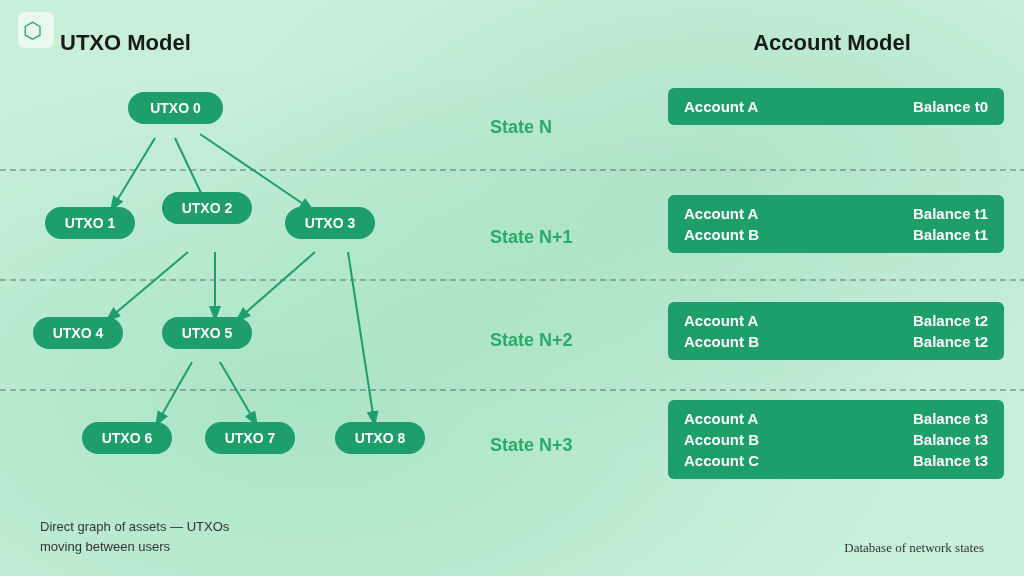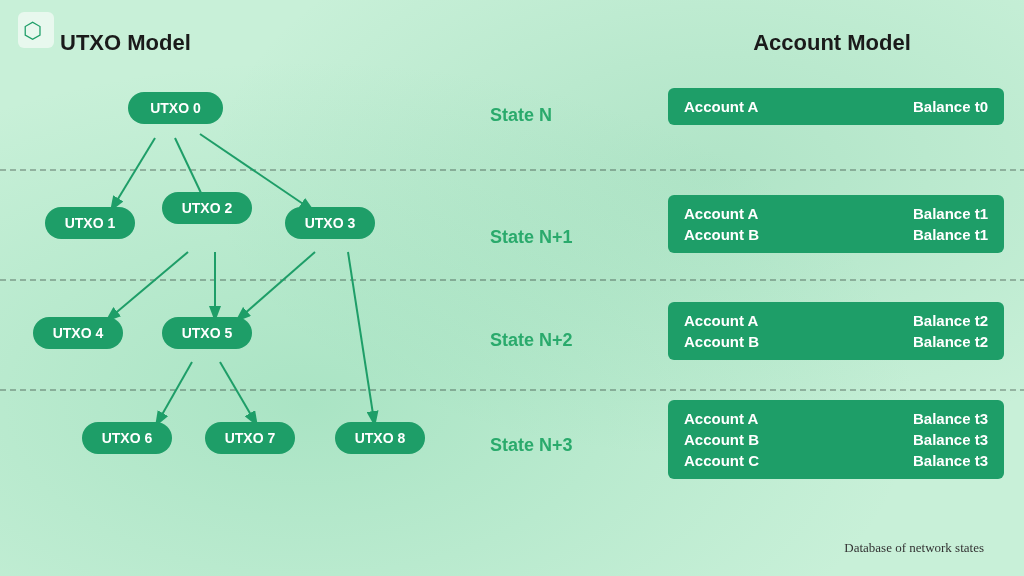--- a/index.html
+++ b/index.html
@@ -187,21 +187,21 @@
   <div class="utxo-node" style="left:82px; top:422px; min-width:90px;">
     <span>UTXO 6</span>
   </div>
   <div class="utxo-node" style="left:205px; top:422px; min-width:90px;justify-content:center;">
     <span>UTXO 7</span>
   </div>
   <div class="utxo-node" style="left:335px; top:422px; min-width:90px;">
     <span>UTXO 8</span>
   </div>
 
-  <div class="state-label" style="left:490px; top:105px;">State N</div>
+  <div class="state-label" style="left:490px; top:117px;">State N</div>
   <div class="state-label" style="left:490px; top:227px;">State N+1</div>
   <div class="state-label" style="left:490px; top:330px;">State N+2</div>
   <div class="state-label" style="left:490px; top:435px;">State N+3</div>
 
   <div style="position:absolute; top:88px; left:668px; right:20px; background:#1e9e68; border-radius:6px; padding:10px 16px; display:grid; grid-template-columns:1fr 1fr;">
     <span style="color:white; font-weight:900; font-size:15px;">Account A</span>
     <span style="color:white; font-weight:900; font-size:15px; text-align:right;">Balance t0</span>
   </div>
 
   <div style="position:absolute; top:195px; left:668px; right:20px; background:#1e9e68; border-radius:6px; padding:10px 16px; display:grid; grid-template-columns:1fr 1fr; row-gap:4px;">
@@ -220,15 +220,19 @@
 
   <div style="position:absolute; top:400px; left:668px; right:20px; background:#1e9e68; border-radius:6px; padding:10px 16px; display:grid; grid-template-columns:1fr 1fr; row-gap:4px;">
     <span style="color:white; font-weight:900; font-size:15px;">Account A</span>
     <span style="color:white; font-weight:900; font-size:15px; text-align:right;">Balance t3</span>
     <span style="color:white; font-weight:900; font-size:15px;">Account B</span>
     <span style="color:white; font-weight:900; font-size:15px; text-align:right;">Balance t3</span>
     <span style="color:white; font-weight:900; font-size:15px;">Account C</span>
     <span style="color:white; font-weight:900; font-size:15px; text-align:right;">Balance t3</span>
   </div>
 
+  <div class="caption-left">
+    <span>Direct graph of assets — UTXOs</span><br>
+    <span>moving between users</span>
+  </div>
   <div class="caption-right">Database of network states</div>
 
 </div>
 
 </body></html>

